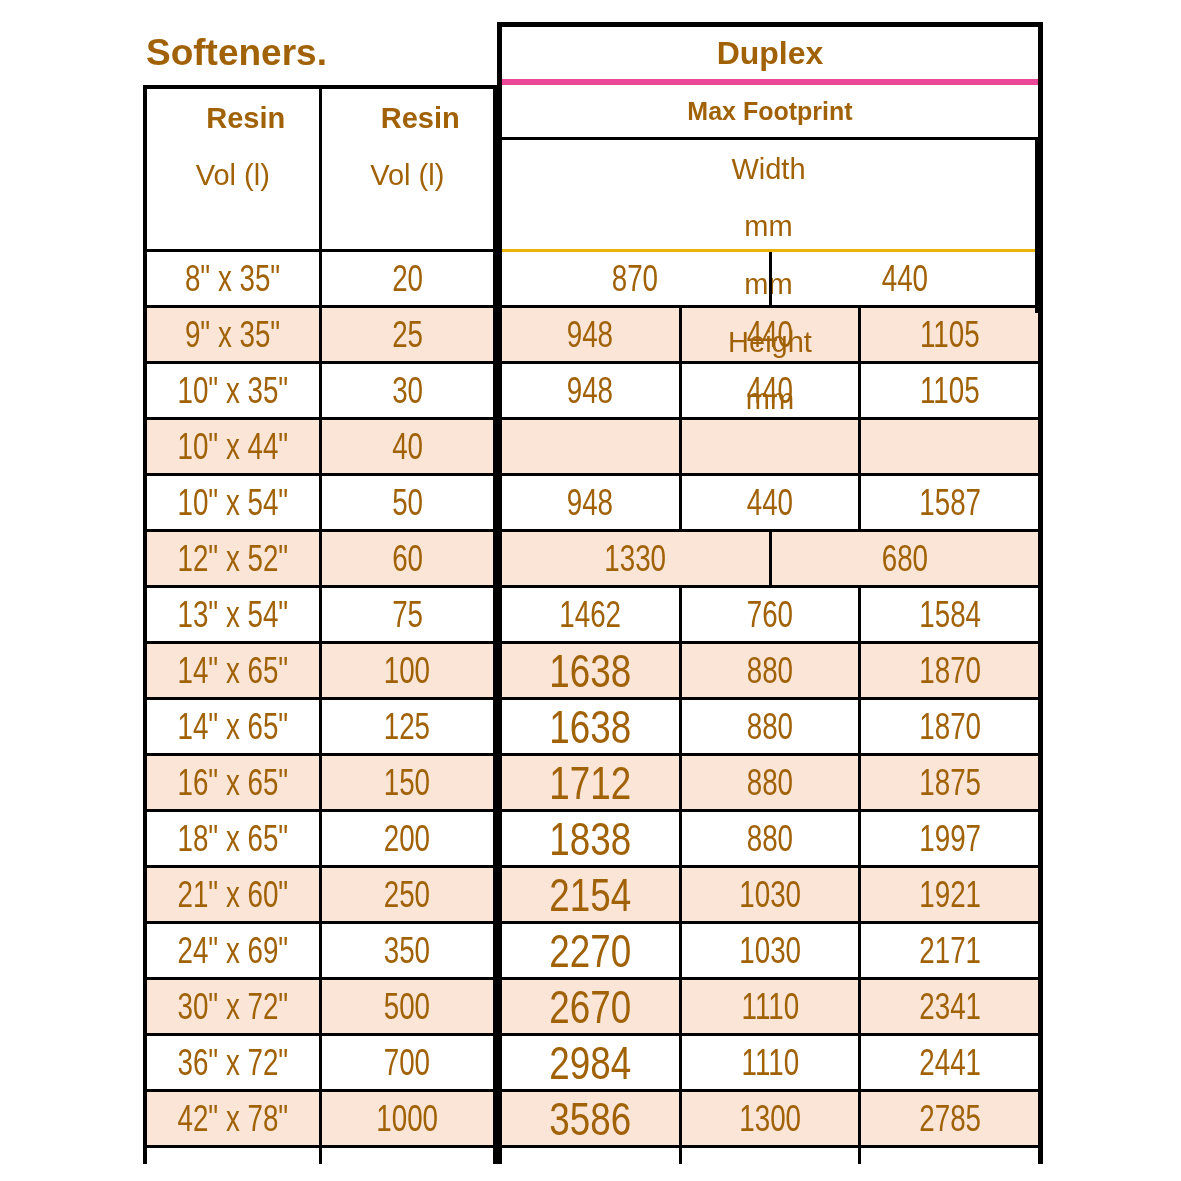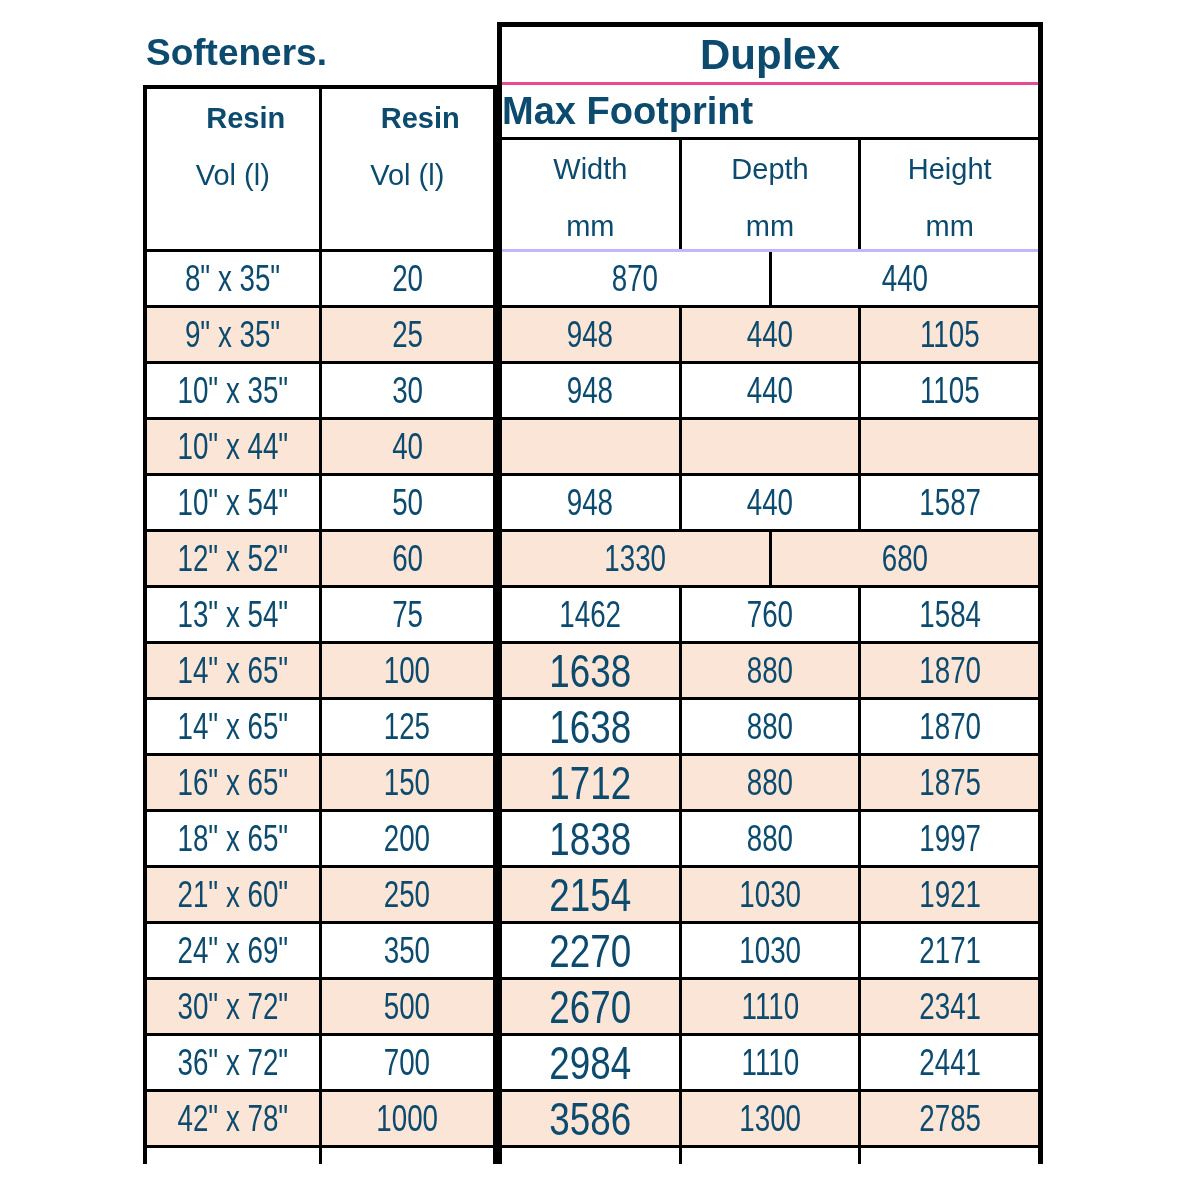--- a/index.html
+++ b/index.html
@@ -1,42 +1,42 @@
 <!DOCTYPE html>
 <html><head>
 <meta charset="utf-8">
 <style>
   html,body{margin:0;padding:0;background:#ffffff;}
   .sheet{
     position:relative;width:1181px;height:1181px;background:#ffffff;overflow:hidden;
-    font-family:"Liberation Sans",sans-serif;color:#0c4a6e;
+    font-family:"Liberation Sans",sans-serif;color:#a16207;
   }
   .title{
     position:absolute;left:146px;top:32px;font-size:37px;font-weight:700;letter-spacing:0px;
   }
   
   .ltable{
     position:absolute;left:143px;top:85px;width:354px;height:1079px;
     border:4px solid #000;border-bottom:none;box-sizing:border-box;overflow:hidden;background:#fff;
   }
   
   .dtable{
     position:absolute;left:497px;top:22px;width:546px;height:1142px;
     border:5px solid #000;border-bottom:none;box-sizing:border-box;overflow:hidden;background:#fff;
   }
   .lhdr{display:flex;height:163px;border-bottom:3px solid #000;box-sizing:border-box;}
   .hcell{flex:1;text-align:center;border-right:3px solid #000;box-sizing:border-box;padding-top:1px;}
   .hcell:last-child{border-right:none;}
   .hline{line-height:57px;font-size:29px;white-space:nowrap;}
   .b{font-weight:700;padding-left:26px;}
-  .dx-title{height:58px;border-bottom:3px solid #ec4899;box-sizing:border-box;
-    display:flex;align-items:center;justify-content:center;font-size:42px;font-weight:700;}
+  .dx-title{height:58px;border-bottom:6px solid #ec4899;box-sizing:border-box;
+    display:flex;align-items:center;justify-content:center;font-size:32px;font-weight:700;}
   .dx-max{height:55px;border-bottom:3px solid #000;box-sizing:border-box;
-    display:flex;align-items:center;justify-content:flex-start;font-size:38px;font-weight:700;}
-  .dx-cols{display:flex;height:112px;border-bottom:3px solid #c4b5fd;box-sizing:border-box;}
+    display:flex;align-items:center;justify-content:center;font-size:25px;font-weight:700;}
+  .dx-cols{display:flex;height:112px;border-bottom:3px solid #eab308;box-sizing:border-box;flex-direction:column;}
   
   .drow{display:flex;height:56px;border-bottom:3px solid #000;box-sizing:border-box;}
   .drow.shaded{background:#fbe5d6;}
   .drow.stub{height:40px;border-bottom:none;background:#fff;}
   .c{flex:1;display:flex;align-items:center;justify-content:center;
      border-right:3px solid #000;box-sizing:border-box;overflow:hidden;}
   .c:last-child{border-right:none;}
   .num{display:inline-block;font-size:37px;transform:scaleX(0.75);transform-origin:center;white-space:nowrap;}
   .num.emph{font-size:46px;transform:scaleX(0.8);}
 </style>
@@ -200,21 +200,20 @@
     </div>
     <div class="dx-max">
       <span>Max Footprint</span>
     </div>
     <div class="dx-cols">
       <div class="hcell">
         <div class="hline">Width</div>
         <div class="hline">mm</div>
       </div>
       <div class="hcell">
-        <div class="hline">Depth</div>
         <div class="hline">mm</div>
       </div>
       <div class="hcell">
         <div class="hline">Height</div>
         <div class="hline">mm</div>
       </div>
     </div>
     <div id="dbody">
         <div class="drow">
           <div class="c">

